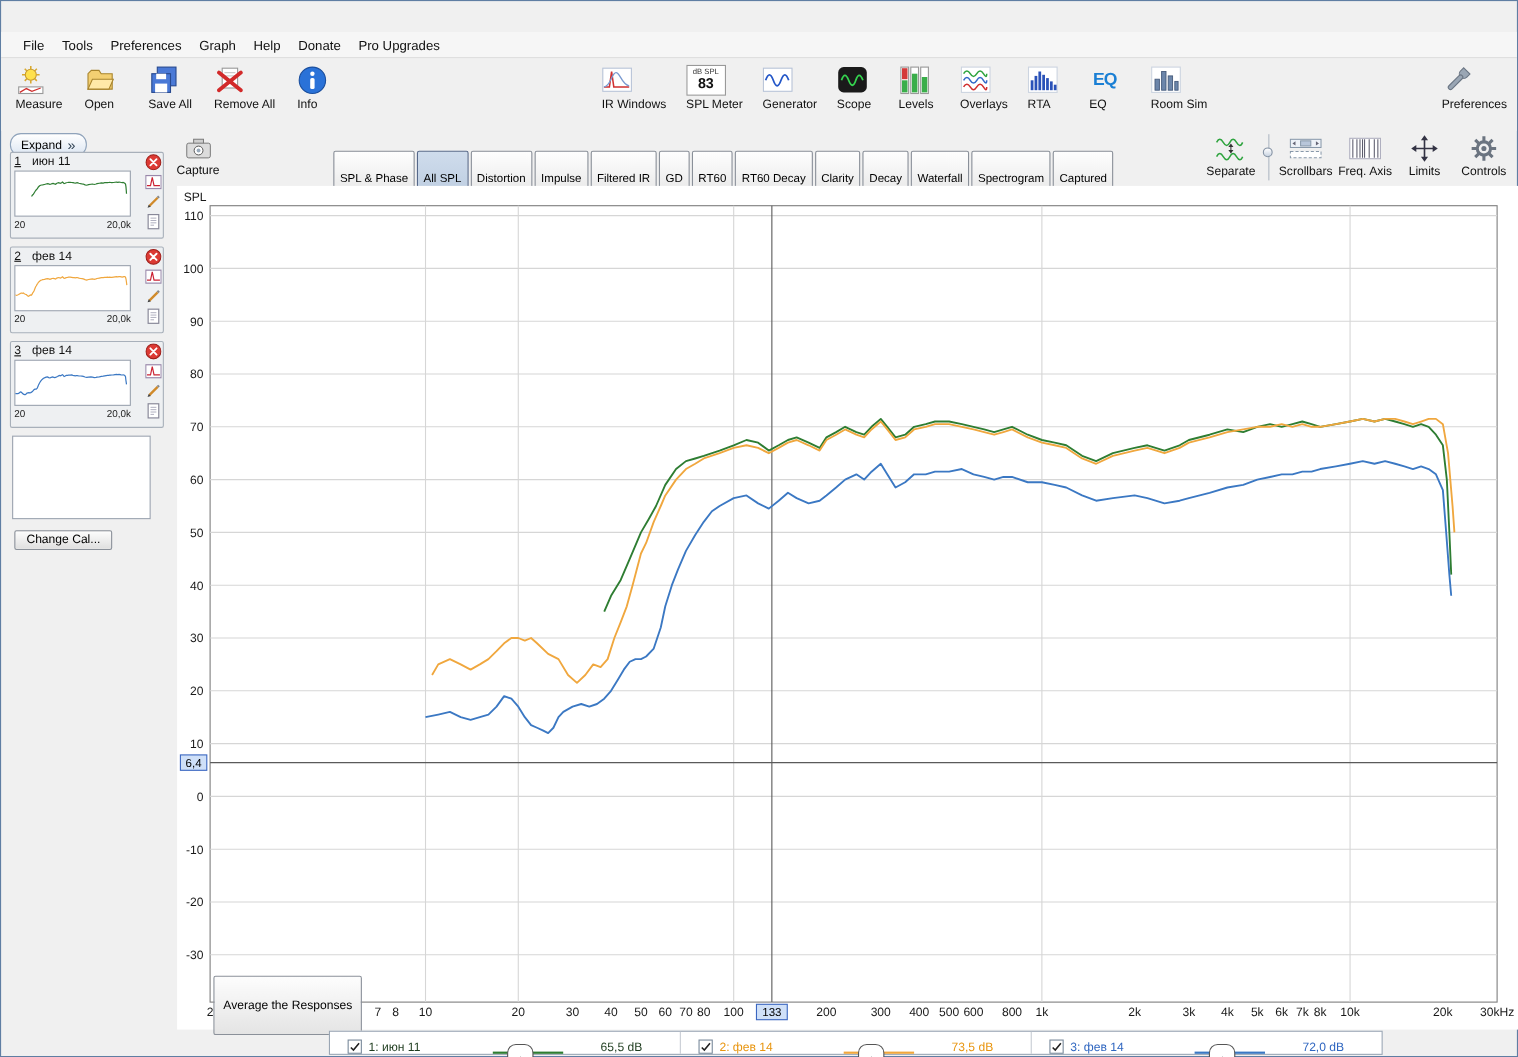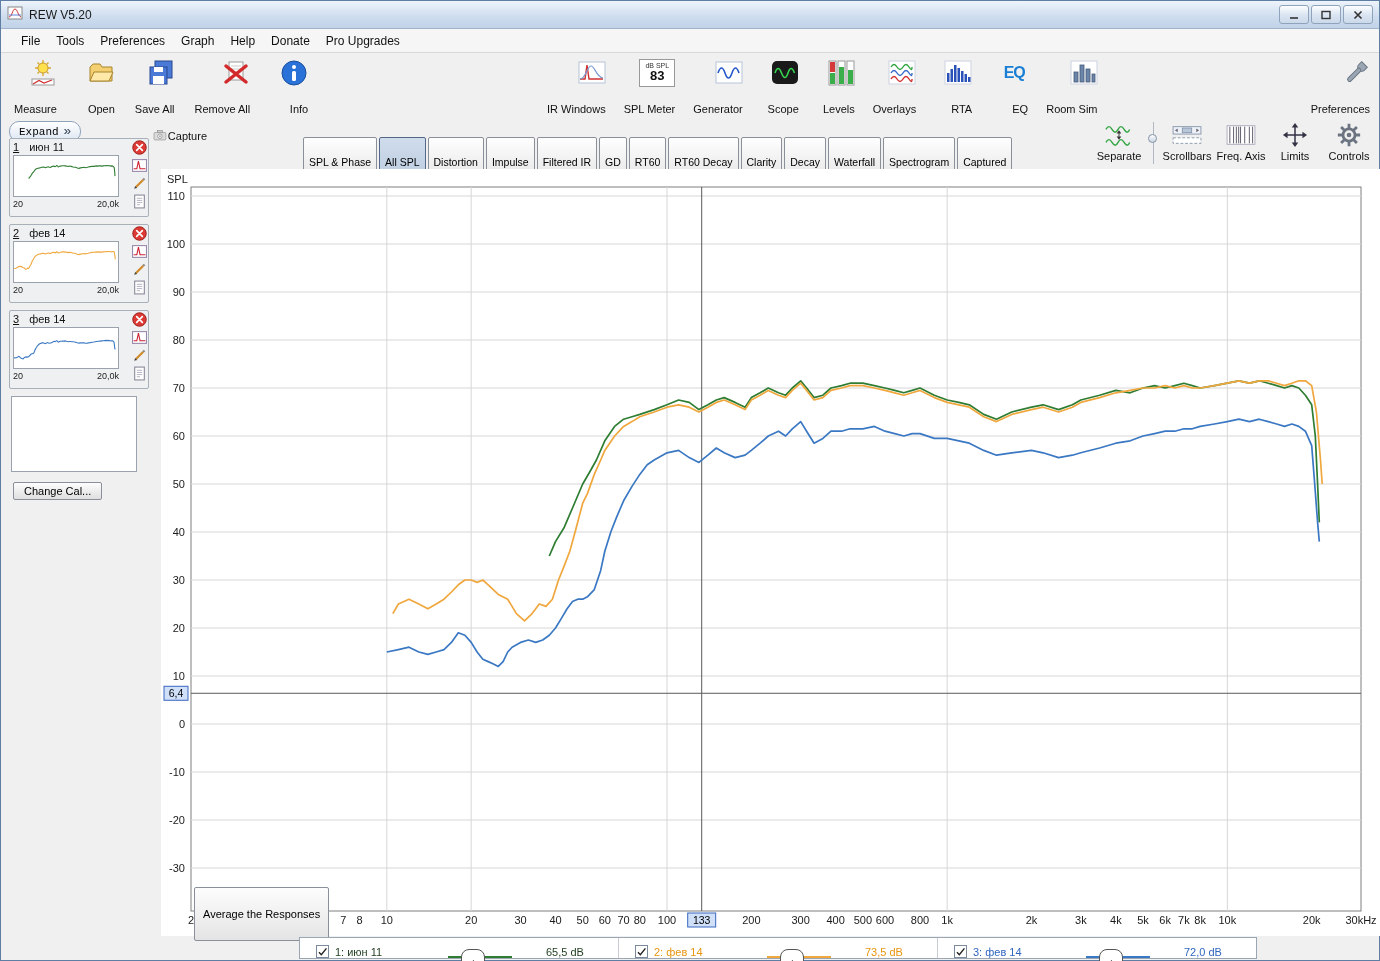--- a/index.html
+++ b/index.html
@@ -10,30 +10,30 @@
 .title{font-size:12px;color:#1a1a1a}
 .winbtns{margin-left:auto;display:flex;gap:2px}
 .wb{width:30px;height:19px;border:1px solid #8fa3bb;border-radius:3px;background:linear-gradient(#fdfeff,#dce6f2 50%,#cbd9ea);display:flex;align-items:center;justify-content:center}
 .menubar{position:absolute;left:0;top:28px;right:0;height:24px;background:#f6f6f6;border-bottom:1px solid #d9d9d9;display:flex;align-items:center;padding-left:12px}
 .menu-item{padding:3px 8px;font-size:12px;cursor:default}
 .toolbar{position:absolute;left:0;top:52px;right:0;height:66px;background:#f0f0f0}
 .tb-group{position:absolute;top:4px;display:flex;gap:14px}
 #tb-left{left:10px}
 #tb-center{left:543px;gap:12px}
 #tb-right{right:6px}
-.tb-btn{display:flex;flex-direction:column;align-items:flex-end;gap:16px;min-width:44px;padding:2px 3px;border-radius:3px}
+.tb-btn{display:flex;flex-direction:column;align-items:flex-start;gap:2px;min-width:44px;padding:2px 3px;border-radius:3px}
 .tb-btn svg{width:28px;height:28px;display:block}
 .tb-label{font-size:11px;white-space:nowrap}
 .splm{width:36px;height:28px;border:1px solid #999;background:#fff;display:flex;flex-direction:column;align-items:center;justify-content:center}
 .splm-t{font-size:7px;color:#333;line-height:1}
 .splm-v{font-size:13px;font-weight:bold;line-height:1.1}
 .eqicon{width:28px;height:28px;display:flex;align-items:center;justify-content:center;font-weight:bold;font-size:16px;color:#1a7fd4;letter-spacing:-1px}
-.expand-btn{position:absolute;left:8px;top:120px;height:21px;padding:0 9px;border:1px solid #8fa3bb;border-radius:10px;background:linear-gradient(#ffffff,#dce6f2);font-size:11px;display:flex;align-items:center;gap:5px;font-family:Liberation Mono, monospace}
+.expand-btn{position:absolute;left:8px;top:120px;height:21px;padding:0 9px;border:1px solid #8fa3bb;border-radius:10px;background:linear-gradient(#ffffff,#dce6f2);font-size:11px;display:flex;align-items:center;gap:5px;font-family:Liberation Sans, sans-serif}
 .chev{font-size:13px;color:#345;line-height:1}
-.capture{position:absolute;left:152px;top:122px;width:54px;display:flex;flex-direction:row;align-items:center;gap:1px;font-size:11px}
+.capture{position:absolute;left:152px;top:122px;width:54px;display:flex;flex-direction:column;align-items:center;gap:1px;font-size:11px}
 .capture svg{width:27px;height:25px}
 .tabsrow{position:absolute;left:302px;top:136px;display:flex;gap:2px}
 .tab{font-size:10.5px;padding:18px 5px;border:1px solid #8a9099;border-radius:2px;background:linear-gradient(#fefefe,#e2e2e2);font-family:inherit;white-space:nowrap}
 .tab.active{background:linear-gradient(#cfdcec,#b9cade);border-color:#55688a}
 .right-tools{position:absolute;right:5px;top:121px;display:flex;align-items:flex-start;gap:4px}
 .rt-item{display:flex;flex-direction:column;align-items:center;gap:2px;min-width:50px;font-size:11px}
 .rt-item svg{height:26px;display:block}
 .divider{width:10px;height:42px;position:relative}
 .divider:before{content:"";position:absolute;left:50%;top:0;bottom:0;width:1px;background:#b0b8c4}
 .divider-knob{position:absolute;left:0;top:12px;width:9px;height:9px;border-radius:50%;background:linear-gradient(#fff,#c9d4e2);border:1px solid #8593a5}
@@ -60,45 +60,20 @@
 .leg-mid{flex:1;display:flex;justify-content:center}
 .leg-line{width:64px;height:2px;position:relative}
 .leg-badge{position:absolute;left:13px;top:-7px;width:24px;height:30px;background:#fff;border:1px solid #555;border-radius:8px;font-size:9px;display:flex;align-items:center;justify-content:center}
 .leg-val{font-size:11px;width:56px;text-align:left;flex:none;white-space:nowrap}
 </style>
 </head>
 <body>
 
 <div class="app">
 
-  <div class="titlebar">
-    <span><svg width="16" height="16" viewBox="0 0 16 16">
-          <rect x="1" y="2" width="14" height="12" fill="#fff" stroke="#888"></rect>
-          <path d="M2 12C5 12 5.5 4 8 4s3 7 6 8" stroke="#c33" fill="none"></path>
-          <path d="M2 10h12" stroke="#36c" stroke-width="0.8"></path>
-        </svg></span>
-    <span class="title">REW V5.20</span>
-    <span class="winbtns">
-      <span class="wb">
-          <svg width="12" height="10" viewBox="0 0 12 10">
-            <path d="M2 8h8" stroke="#333" stroke-width="1.6"></path>
-          </svg>
-        </span>
-      <span class="wb">
-          <svg width="12" height="10" viewBox="0 0 12 10">
-            <rect x="2" y="1.5" width="8" height="7" fill="none" stroke="#333" stroke-width="1.4"></rect>
-          </svg>
-        </span>
-      <span class="wb">
-          <svg width="12" height="10" viewBox="0 0 12 10">
-            <path d="M2.5 1.5l7 7M9.5 1.5l-7 7" stroke="#333" stroke-width="1.6"></path>
-          </svg>
-        </span>
-    </span>
-  </div>
 
   <div class="menubar" id="menubar">
       <span class="menu-item">File</span>
       <span class="menu-item">Tools</span>
       <span class="menu-item">Preferences</span>
       <span class="menu-item">Graph</span>
       <span class="menu-item">Help</span>
       <span class="menu-item">Donate</span>
       <span class="menu-item">Pro Upgrades</span>
     </div>

